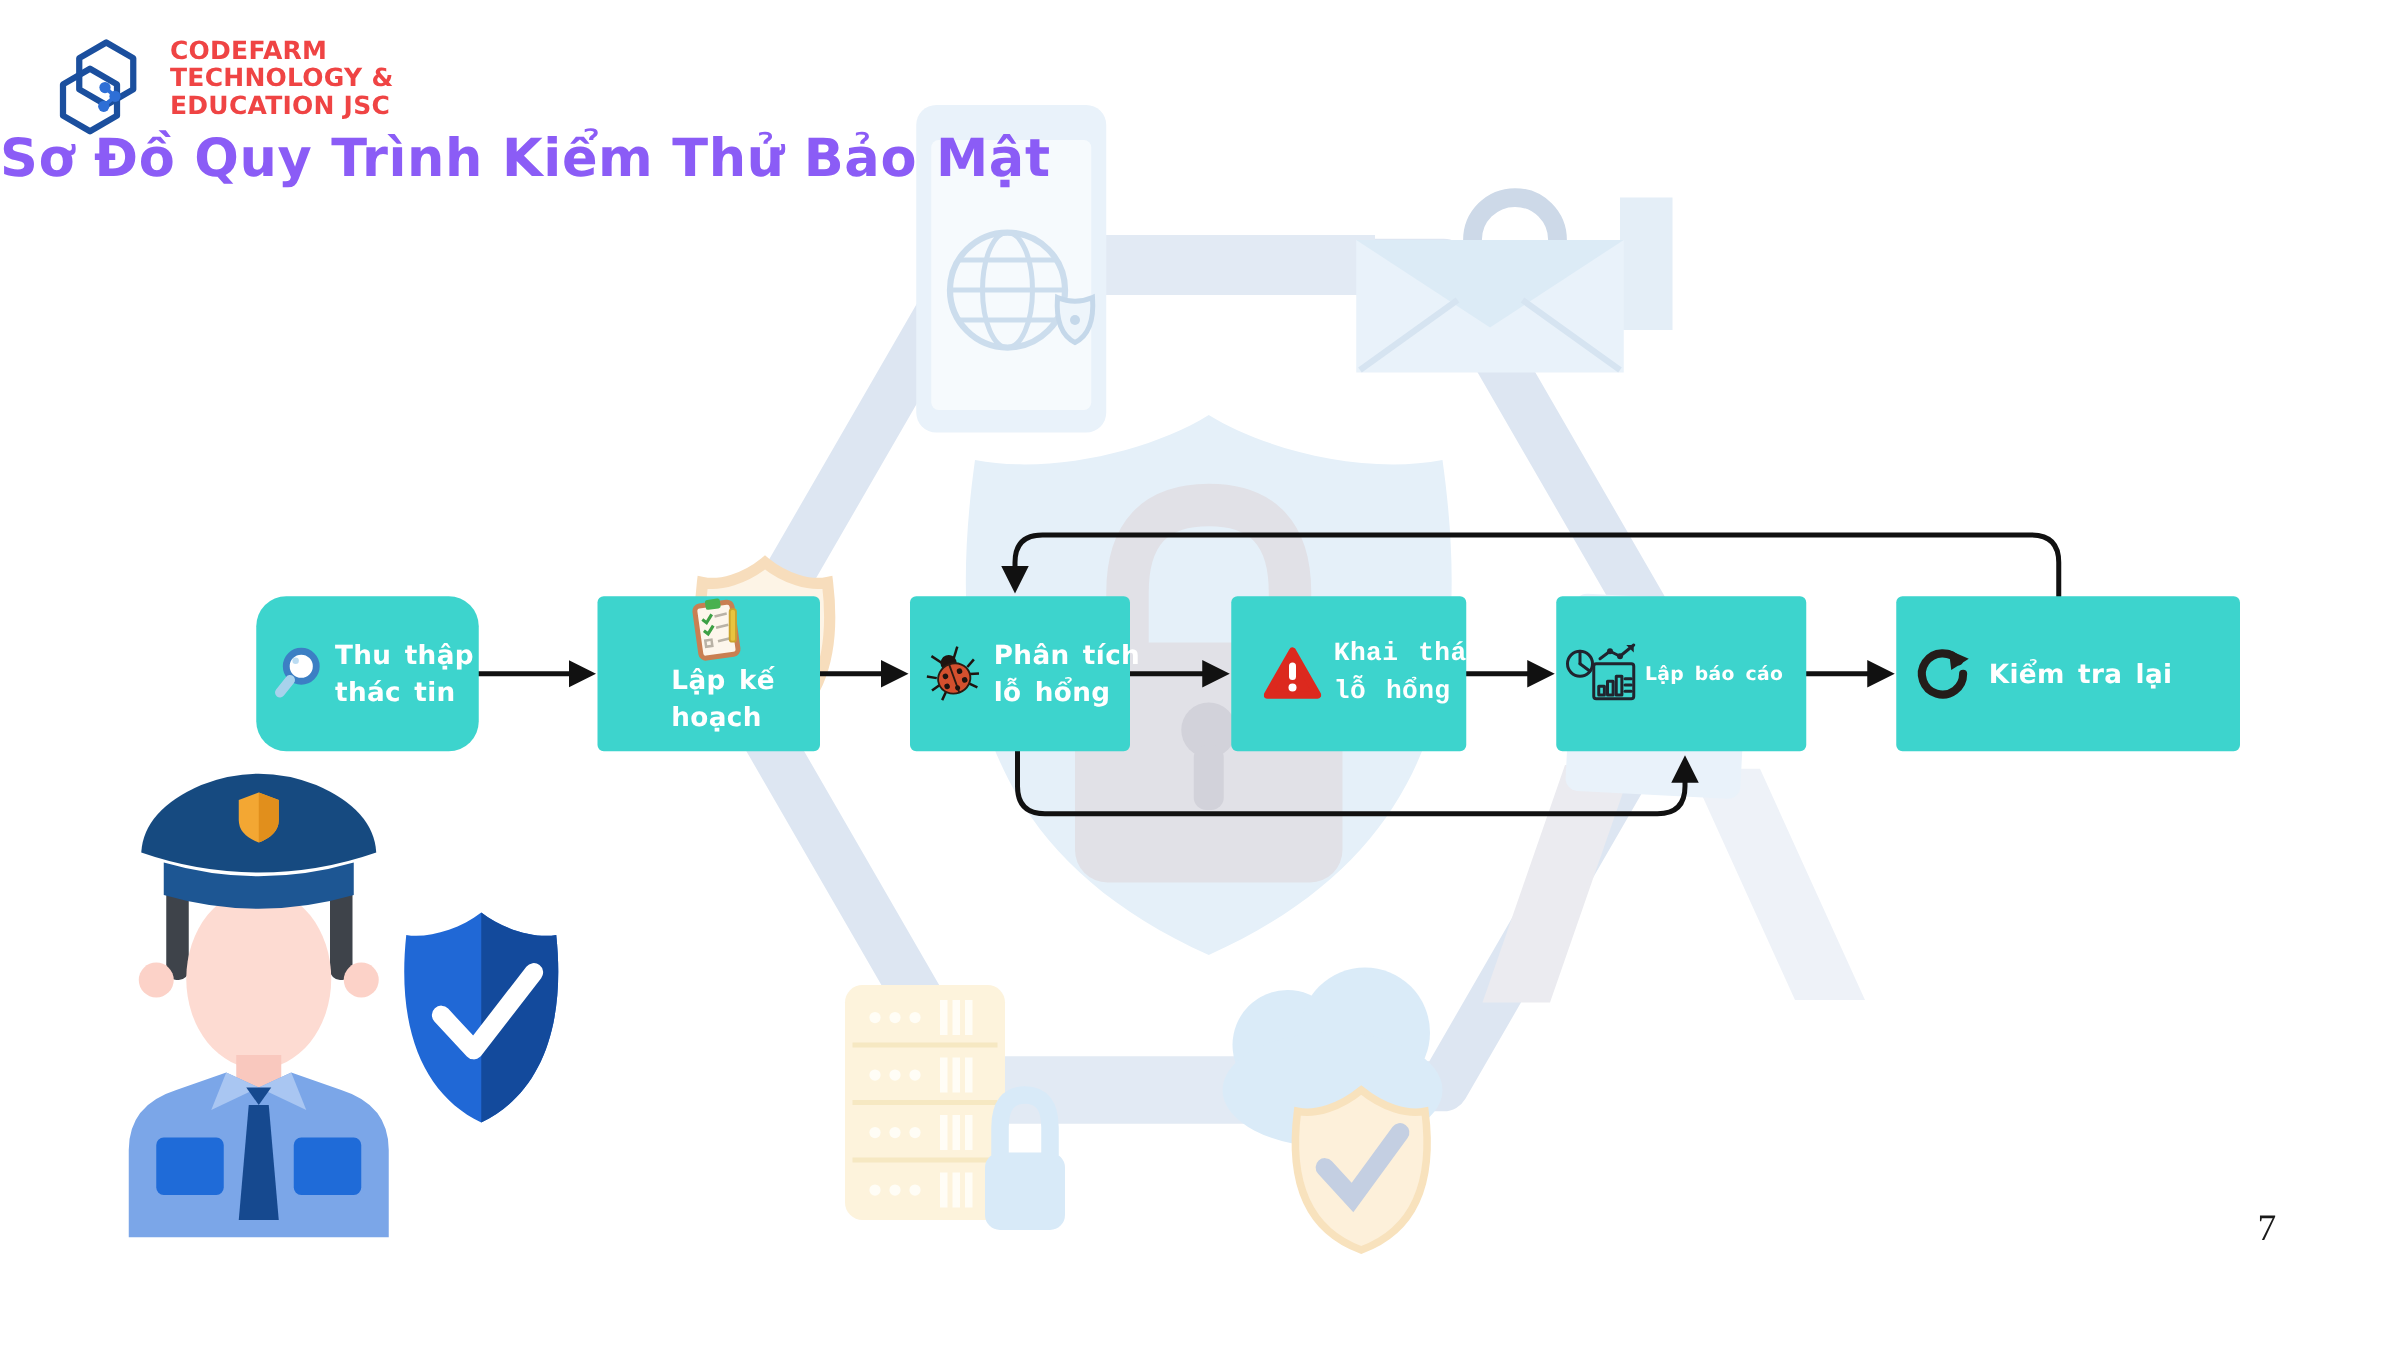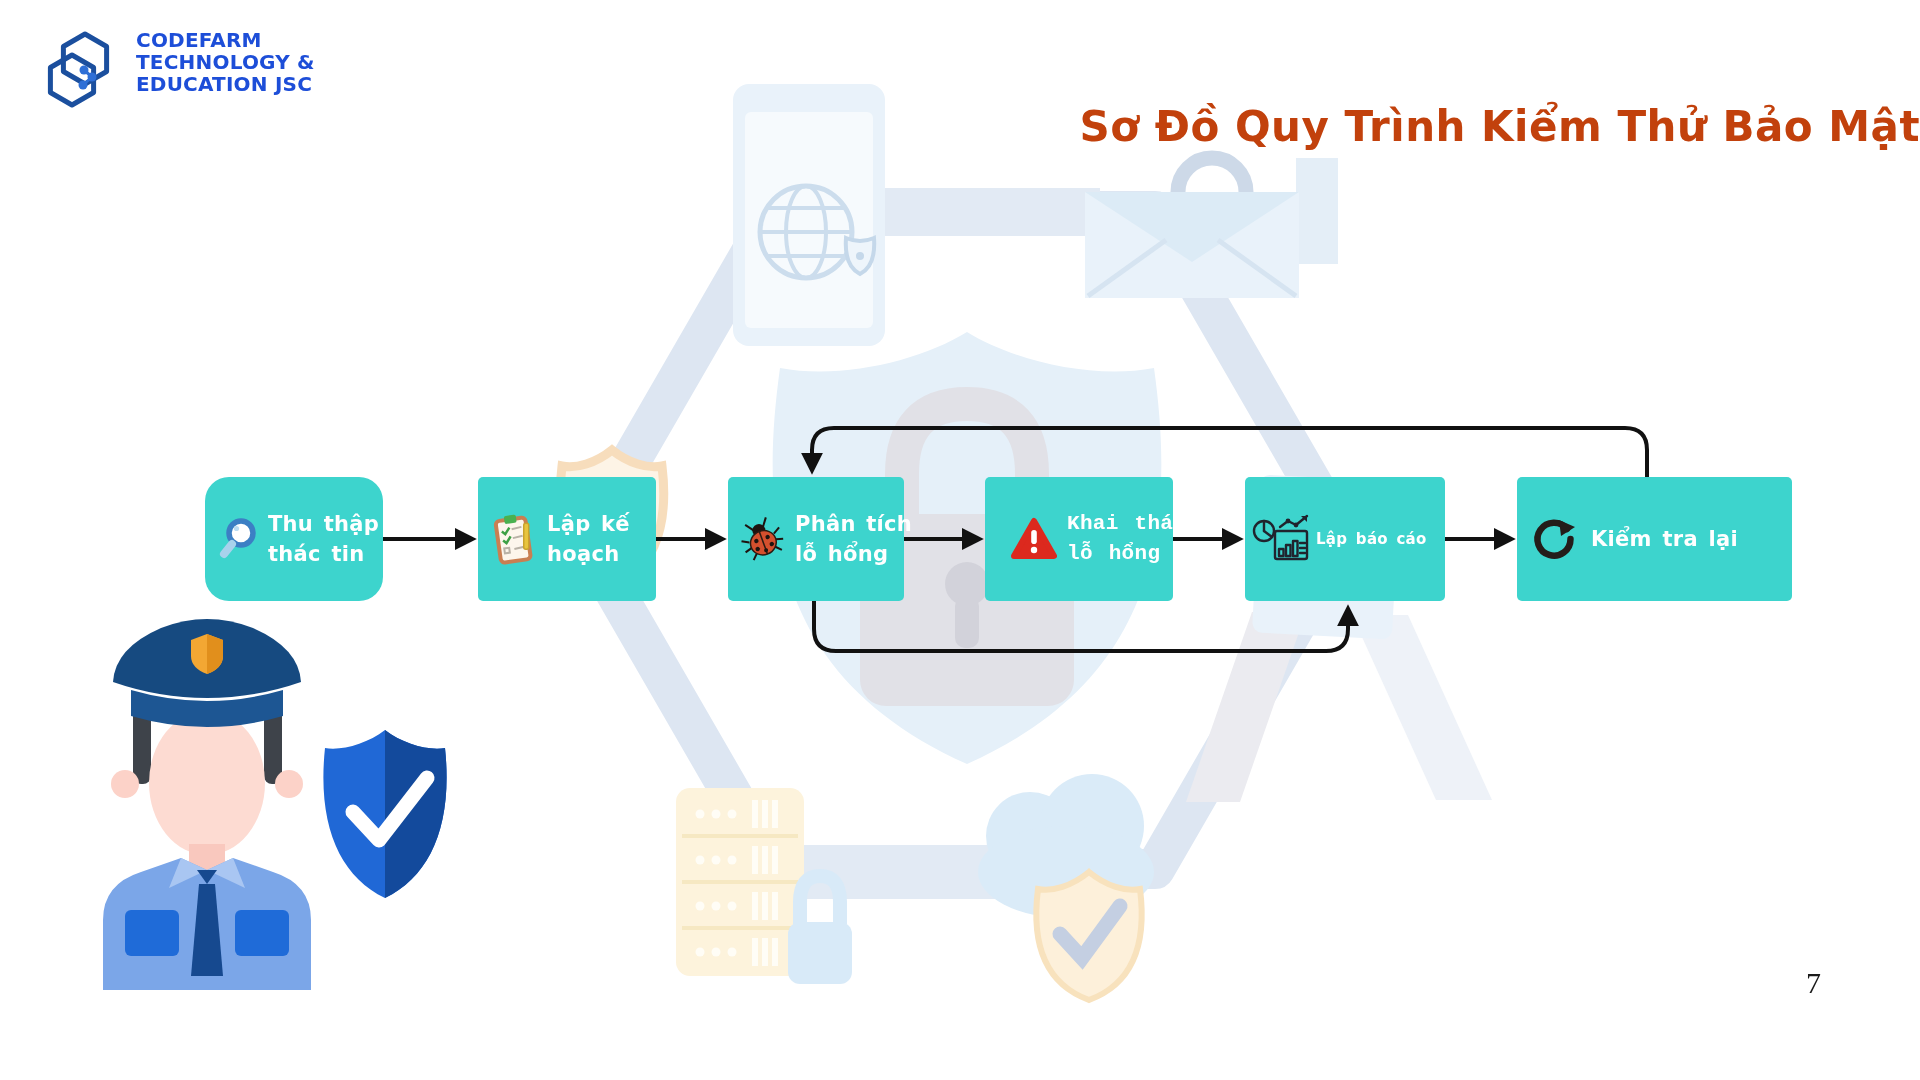--- a/index.html
+++ b/index.html
@@ -2,36 +2,36 @@
 <html><head>
 <meta charset="utf-8">
 <style>
   html,body{margin:0;padding:0;}
   body{
     width:1920px;height:1080px;position:relative;overflow:hidden;
     background:#ffffff;font-family:"DejaVu Sans","Liberation Sans",sans-serif;
   }
   
   .logo{position:absolute;left:22px;top:14px;display:flex;align-items:center;z-index:5;}
-  .logo-text{margin-left:14px;color:#1d4ed8;font-weight:bold;font-size:20px;line-height:22px;letter-spacing:.2px;}
+  .logo-text{margin-left:14px;color:#ef4444;font-weight:bold;font-size:20px;line-height:22px;letter-spacing:.2px;}
   
   .title{
-    position:absolute;left:0;top:102px;width:1920px;text-align:right;z-index:5;
-    font-size:42px;font-weight:bold;color:#c2410c;letter-spacing:.5px;
+    position:absolute;left:0;top:102px;width:1920px;text-align:left;z-index:5;
+    font-size:42px;font-weight:bold;color:#8b5cf6;letter-spacing:.5px;
   }
   
   .step{
     position:absolute;top:477px;height:124px;background:#3dd4cd;border-radius:5px;
     display:flex;align-items:center;color:#ffffff;font-weight:bold;z-index:4;
     font-size:21px;line-height:30px;letter-spacing:.3px;word-spacing:3px;
   }
   .step .ic{flex:0 0 auto;display:flex;align-items:center;justify-content:center;}
   .step .txt{padding-left:10px;white-space:nowrap;}
   .s1{left:205px;width:165px;padding-left:13px;border-radius:24px;}
-  .s2{left:478px;width:165px;padding-left:13px;}
+  .s2{left:478px;width:165px;padding-left:13px;flex-direction:column;}
   .s3{left:728px;width:165px;padding-left:11px;}
   .s4{left:985px;width:162px;padding-left:26px;font-family:Liberation Mono, monospace;}
   .s5{left:1245px;width:195px;padding-left:5px;font-size:15px;}
   .s5 .txt{padding-left:4px;}
   .s6{left:1517px;width:261px;padding-left:14px;}
   .s6 .txt{padding-left:14px;}
   
   .arrows{position:absolute;left:0;top:0;z-index:3;pointer-events:none;}
   
   .wm{position:absolute;left:0;top:0;z-index:1;}

